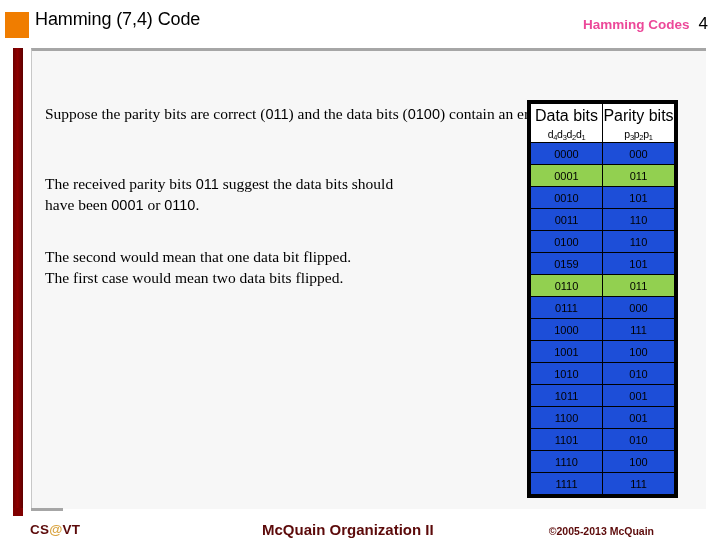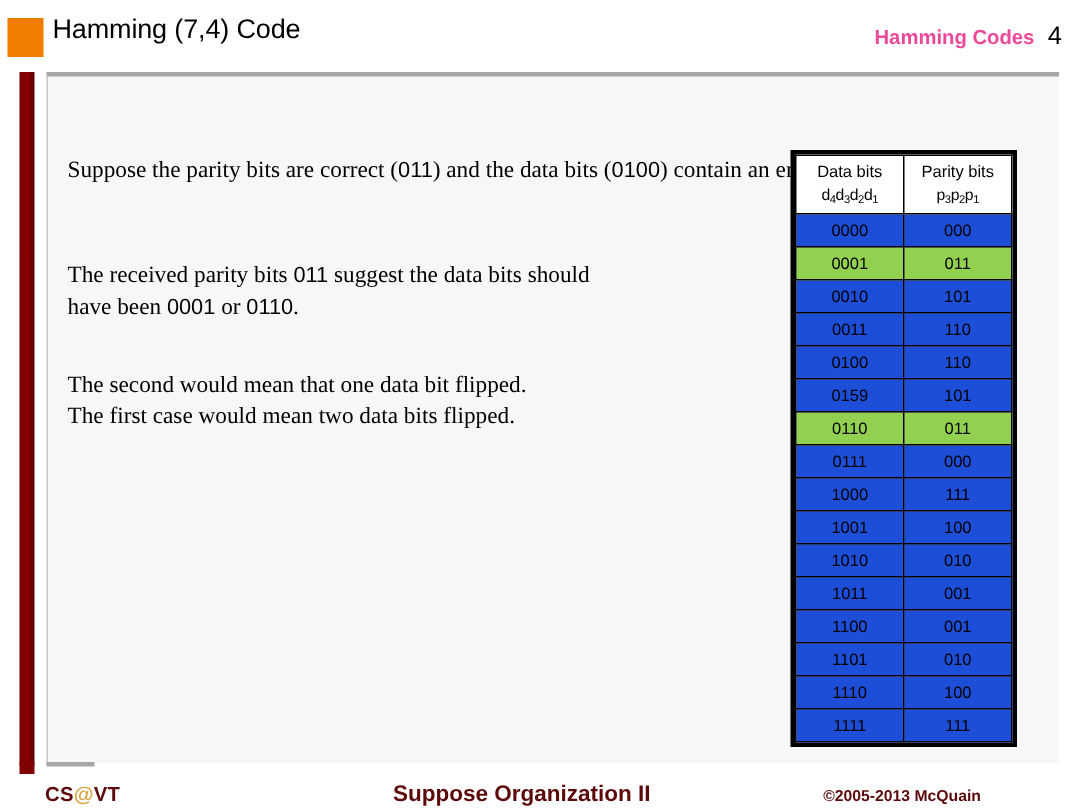--- a/index.html
+++ b/index.html
@@ -121,21 +121,21 @@
     background: #1d4ed8;
     font-weight: normal;
   }
   table#codes-table th {
     height: 38px;
     line-height: 1.35;
     background: #ffffff;
   }
   table#codes-table th .hdr-label {
     display: block;
-    font-size: 11px;
+    font-size: 16px;
   }
   table#codes-table th .hdr-sub {
     display: block;
     font-size: 10.5px;
     letter-spacing: -0.3px;
   }
   table#codes-table th .hdr-sub sub {
     font-size: 7.5px;
     vertical-align: baseline;
     position: relative;
@@ -298,15 +298,15 @@
           <td>111</td>
         </tr>
       </tbody>
   </table>
 </div>
 
 <div id="slide-footer">
   <div id="footer-accent-block"></div>
   <div id="footer-panel-tick"></div>
   <div id="footer-course-id"><span>CS</span><span class="at-glyph">@</span><span>VT</span></div>
-  <div id="footer-course-title">Suppose Organization II</div>
+  <div id="footer-course-title">McQuain Organization II</div>
   <div id="footer-copyright">©2005-2013 McQuain</div>
 </div>
 
 </body></html>

